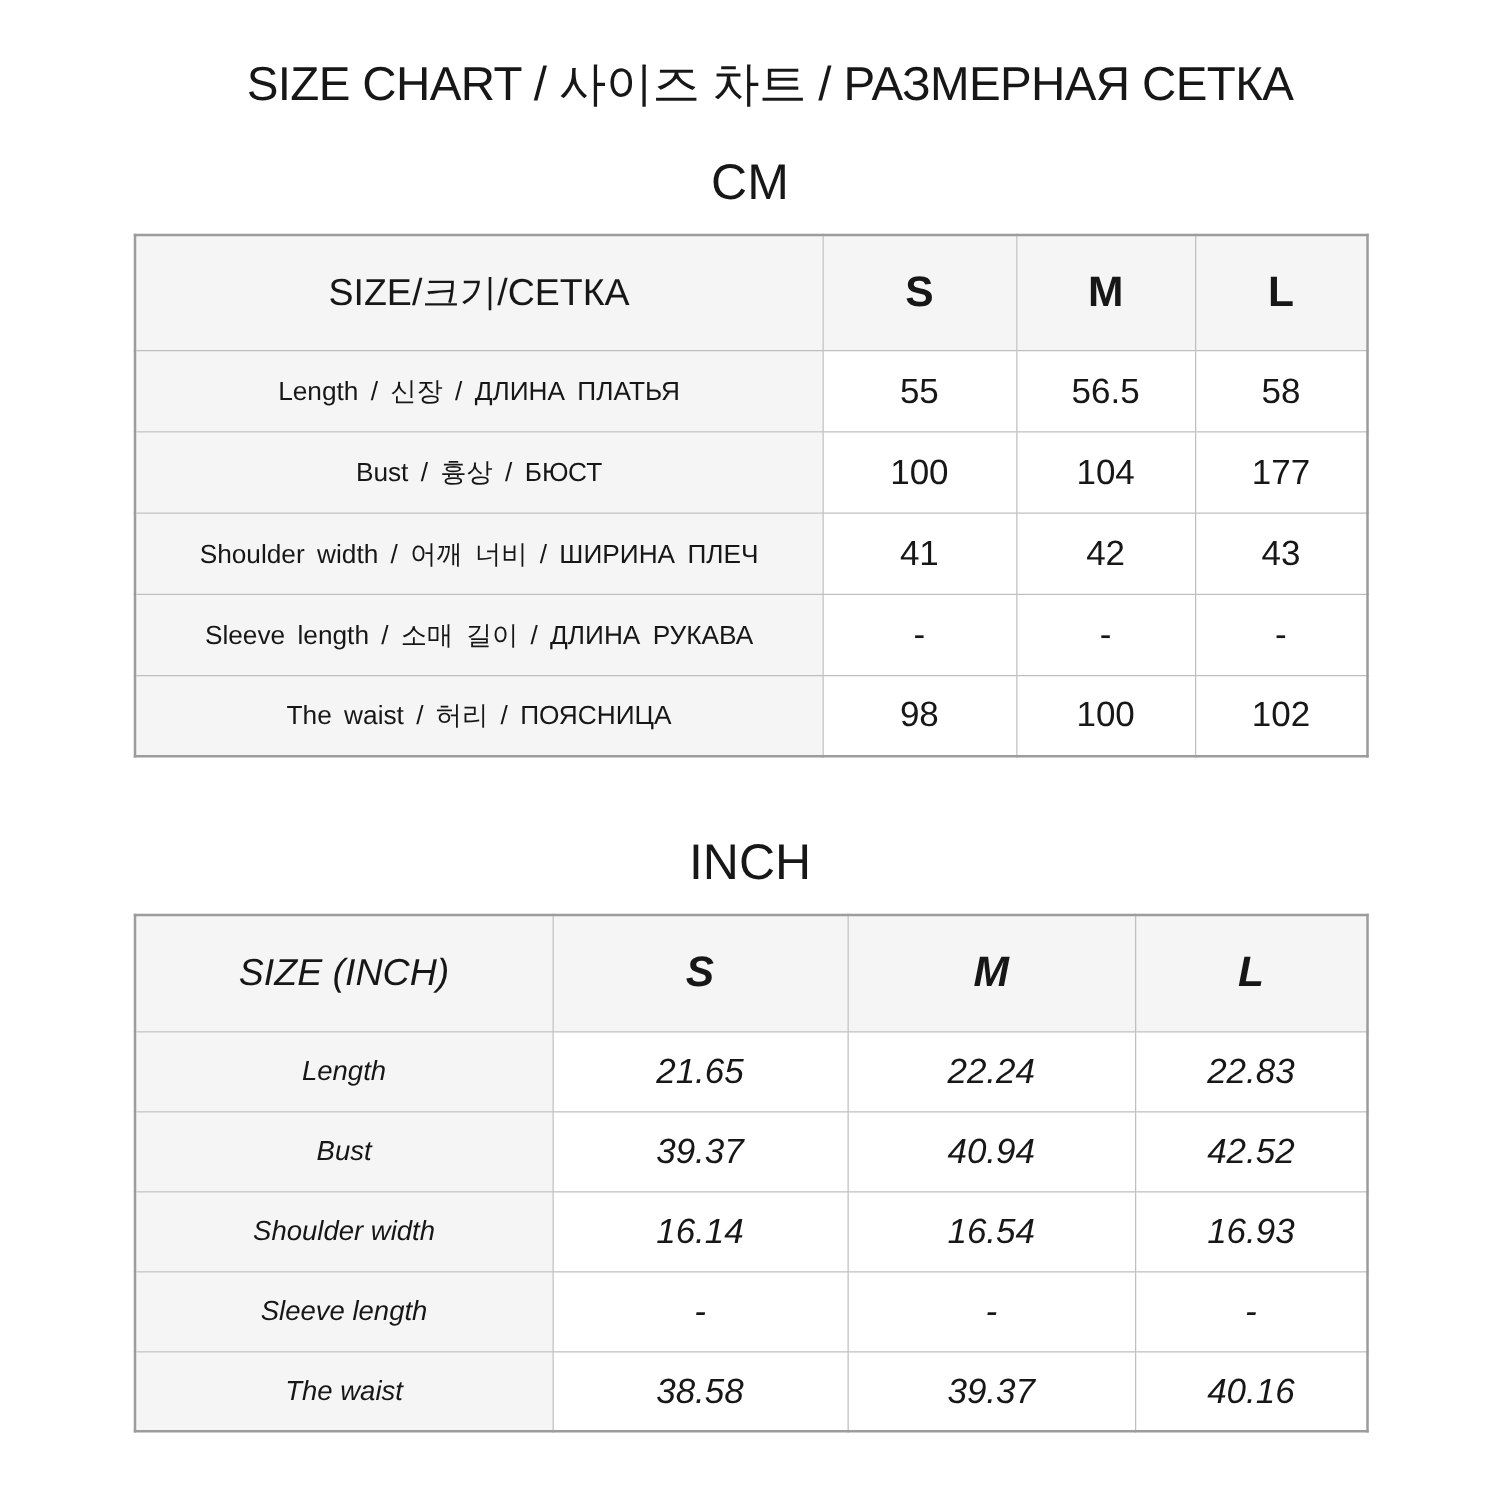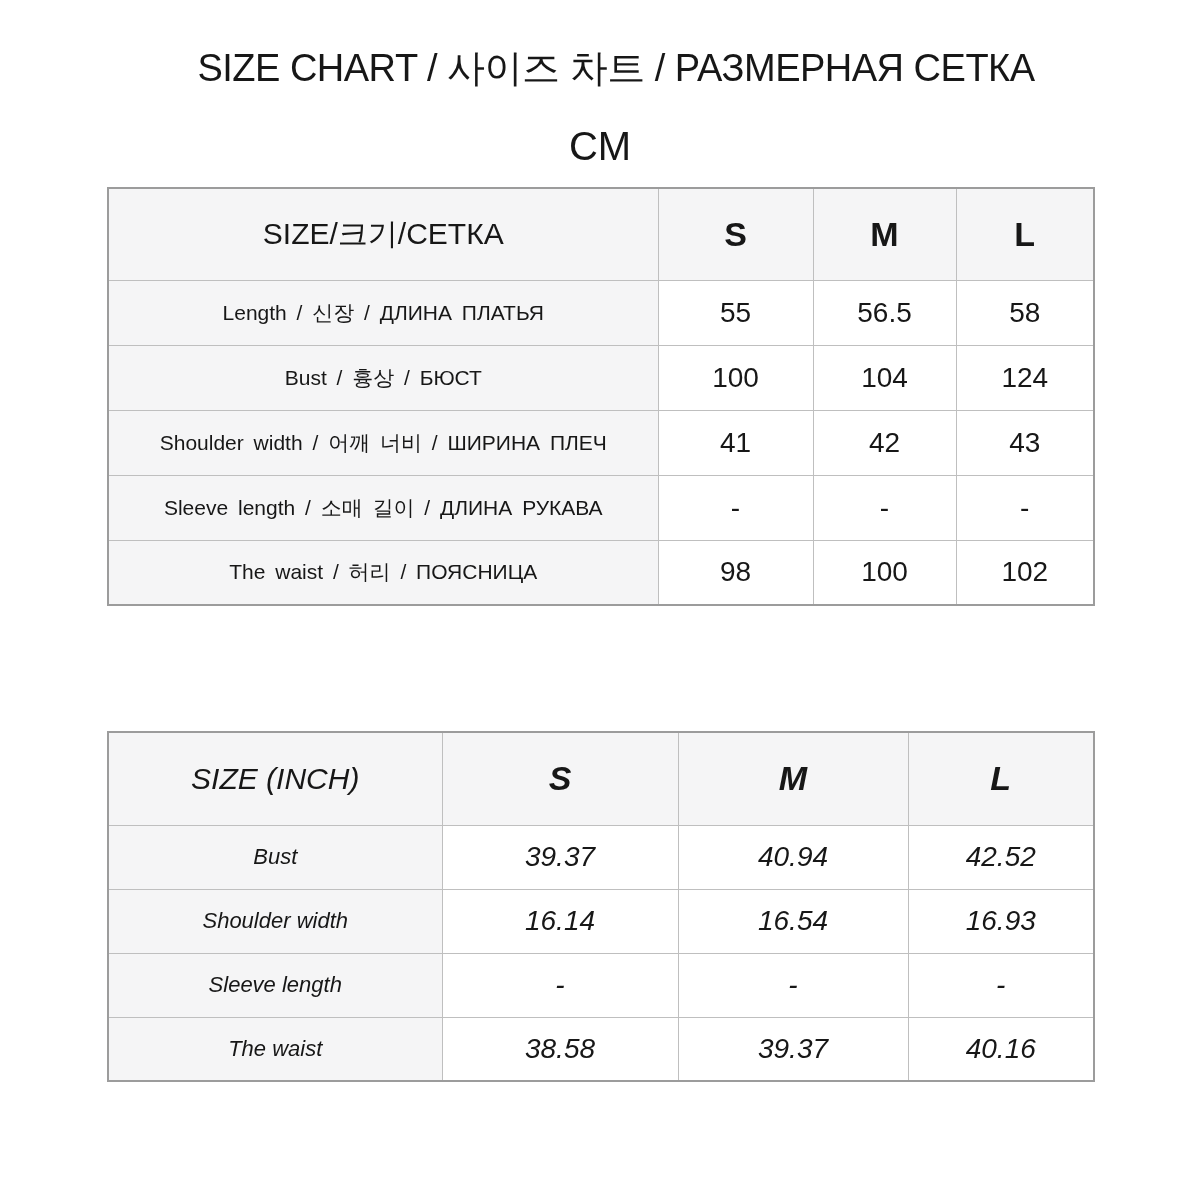--- a/index.html
+++ b/index.html
@@ -99,21 +99,21 @@
       <tr class="data-row">
         <td class="lbl">Length / 신장 / ДЛИНА ПЛАТЬЯ</td>
         <td class="val">55</td>
         <td class="val">56.5</td>
         <td class="val">58</td>
       </tr>
       <tr class="data-row">
         <td class="lbl">Bust / 흉상 / БЮСТ</td>
         <td class="val">100</td>
         <td class="val">104</td>
-        <td class="val">124</td>
+        <td class="val">177</td>
       </tr>
       <tr class="data-row">
         <td class="lbl">Shoulder width / 어깨 너비 / ШИРИНА ПЛЕЧ</td>
         <td class="val">41</td>
         <td class="val">42</td>
         <td class="val">43</td>
       </tr>
       <tr class="data-row">
         <td class="lbl">Sleeve length / 소매 길이 / ДЛИНА РУКАВА</td>
         <td class="val">-</td>
@@ -122,34 +122,41 @@
       </tr>
       <tr class="data-row">
         <td class="lbl">The waist / 허리 / ПОЯСНИЦА</td>
         <td class="val">98</td>
         <td class="val">100</td>
         <td class="val">102</td>
       </tr>
     </tbody>
   </table>
 
+  <div class="unit-heading inch">INCH</div>
 
   <table class="size-table inch-table">
     <colgroup>
       <col style="width:334px">
         <col style="width:236px">
         <col style="width:230px">
         <col style="width:186px">
     </colgroup>
     <tbody>
       <tr class="head-row">
         <th class="size-label-head">SIZE (INCH)</th>
         <th class="size-letter">S</th>
         <th class="size-letter">M</th>
         <th class="size-letter">L</th>
+      </tr>
+      <tr class="data-row">
+        <td class="lbl">Length</td>
+        <td class="val">21.65</td>
+        <td class="val">22.24</td>
+        <td class="val">22.83</td>
       </tr>
       <tr class="data-row">
         <td class="lbl">Bust</td>
         <td class="val">39.37</td>
         <td class="val">40.94</td>
         <td class="val">42.52</td>
       </tr>
       <tr class="data-row">
         <td class="lbl">Shoulder width</td>
         <td class="val">16.14</td>

